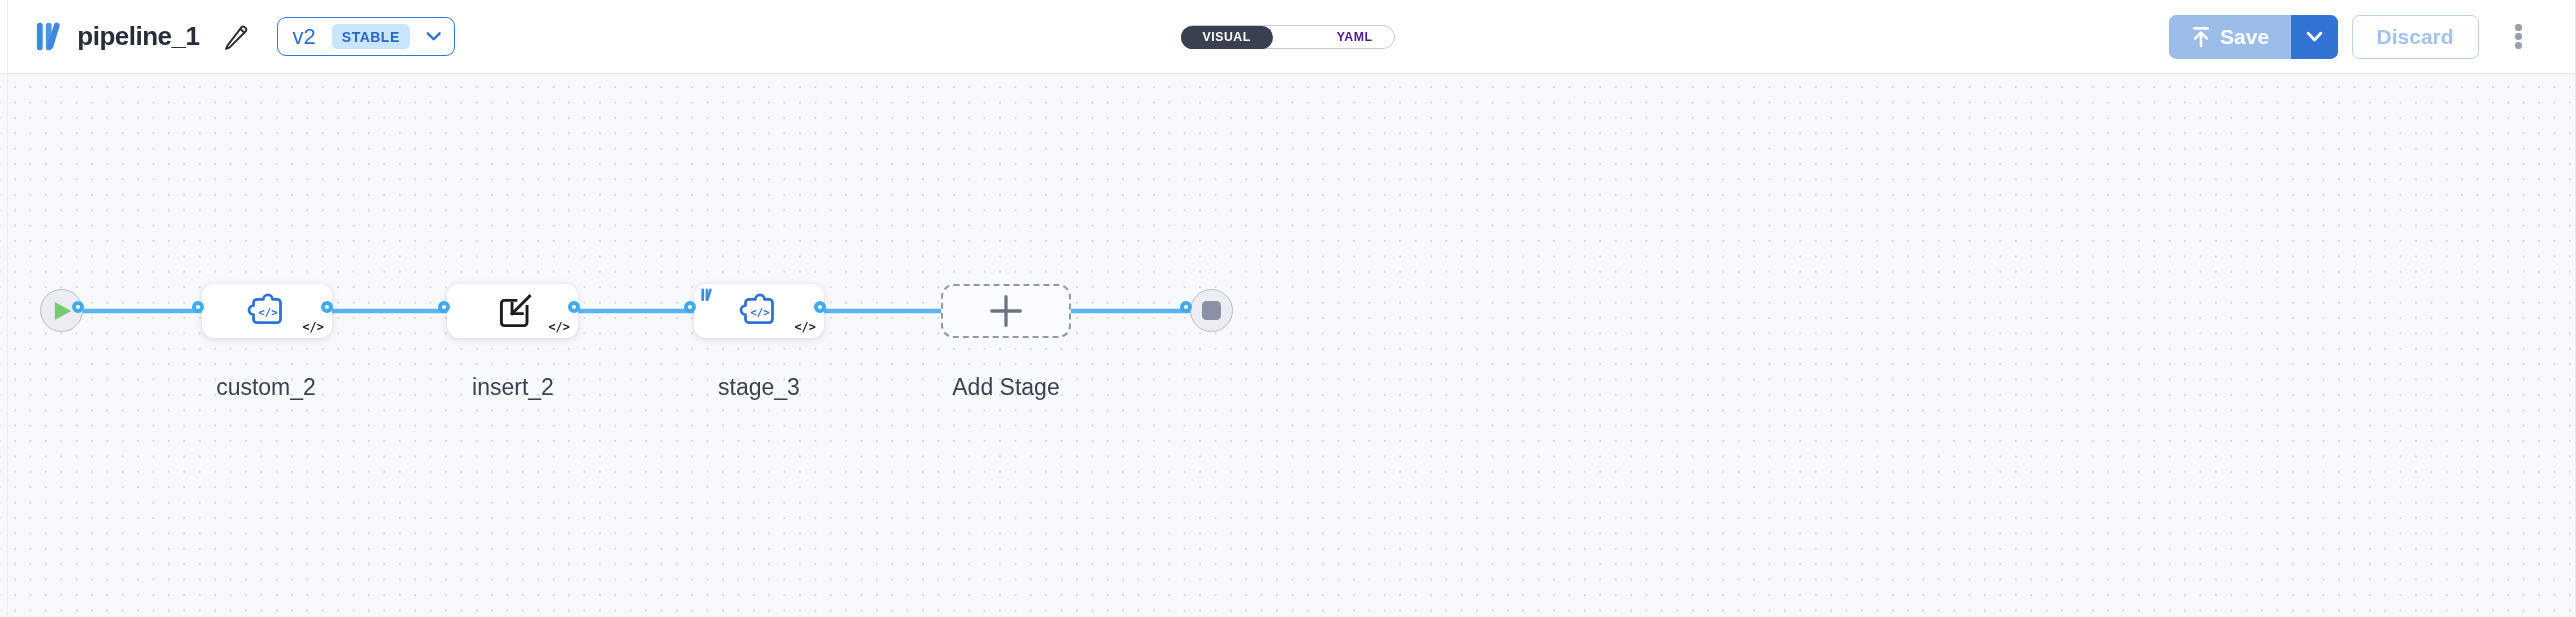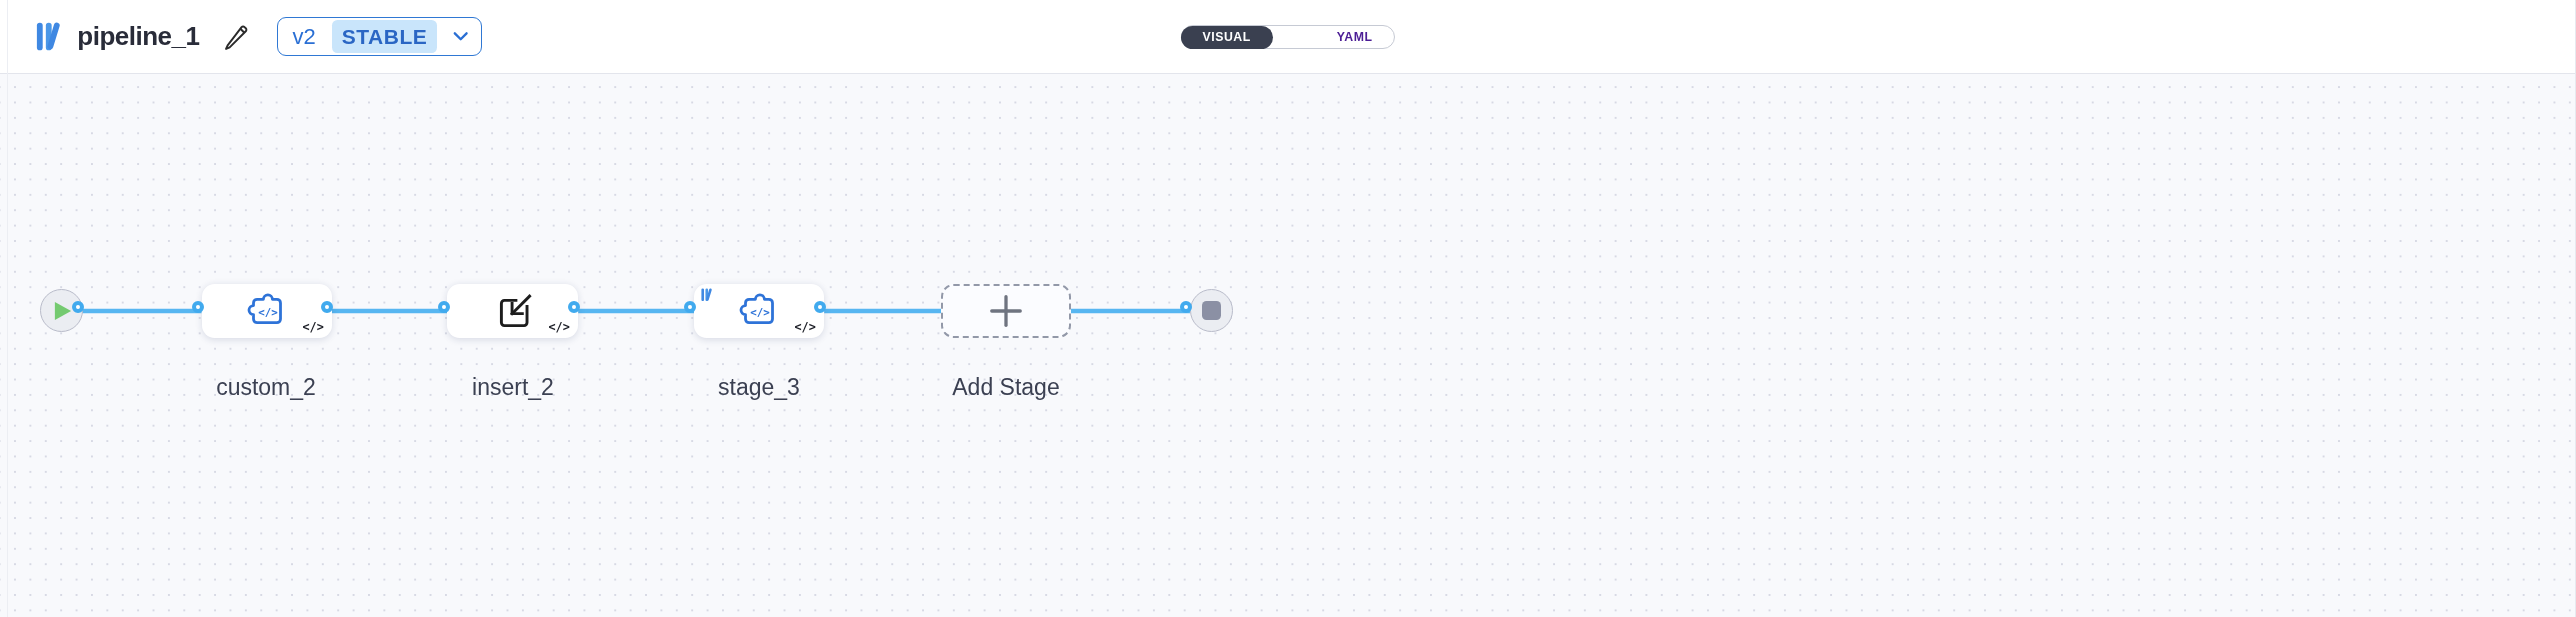--- a/index.html
+++ b/index.html
@@ -8,21 +8,21 @@
   .page { position:relative; width:2576px; height:617px; background:#f8f9fc; overflow:hidden; border-right:1.8px solid #e7e9ef; }
   .page-left-divider { position:absolute; left:7.3px; top:0; bottom:0; width:0.9px; background:#eceef3; z-index:60; pointer-events:none; }
 
   
   .header { position:relative; height:74px; background:#ffffff; border-bottom:0.9px solid #e3e5ec; display:flex; align-items:center; padding:0 44px 0 36px; z-index:10; }
   .logo { width:34px; height:29px; flex:0 0 auto; }
   .title { margin-left:7.3px; font-size:26px; font-weight:bold; color:#292c39; letter-spacing:-0.5px; white-space:nowrap; }
   .edit-btn { margin-left:20px; width:34px; height:34px; display:flex; align-items:center; justify-content:center; cursor:pointer; background:none; border:none; }
   .version-pill { margin-left:23.6px; height:39px; display:flex; align-items:center; gap:16px; padding:0 12.7px 0 14.5px; background:#fff; border:1.4px solid #2f78d4; border-radius:9px; cursor:pointer; }
   .version-label { font-size:22px; color:#2a6fd4; }
-  .stable-badge { background:#c9e5fb; color:#2a66c4; font-size:21px; font-weight:bold; letter-spacing:0.5px; padding:4.5px 10px; border-radius:5.4px; }
+  .stable-badge { background:#c9e5fb; color:#2a66c4; font-size:14px; font-weight:bold; letter-spacing:0.5px; padding:4.5px 10px; border-radius:5.4px; }
 
   .view-toggle { position:absolute; left:50%; top:25.4px; transform:translateX(-50%); height:23.6px; display:flex; align-items:stretch; border:0.9px solid #c6cad4; border-radius:12.7px; background:#fff;gap:44px; }
   .toggle-seg { display:flex; align-items:center; justify-content:center; font-size:12.3px; font-weight:bold; letter-spacing:0.5px; padding:0 21px; cursor:pointer; color:#4c1d95; border-radius:12.7px; }
   .toggle-seg.active { background:#3a4050; color:#ffffff; margin:-0.9px; padding:0 22px; }
 
   .header-right { margin-left:auto; display:flex; align-items:center; }
   .save-split { display:flex; height:44px; }
   .save-main { display:flex; align-items:center; justify-content:center; gap:8.2px; width:121px; background:#9dbde9; color:#fff; font-size:21px; font-weight:bold; border:none; border-radius:7.3px 0 0 7.3px; cursor:pointer; }
   .save-menu { width:48px; background:#3273d3; border:none; border-left:0.9px solid rgba(255,255,255,0.55); border-radius:0 7.3px 7.3px 0; display:flex; align-items:center; justify-content:center; cursor:pointer; }
   .discard-btn { margin-left:13.6px; width:127px; height:44px; background:#fff; border:1.4px solid #b7d0ee; border-radius:7.3px; color:#a3c2ec; font-size:21px; font-weight:bold; cursor:pointer; }
@@ -77,20 +77,43 @@
       <svg width="15.4" height="11" viewBox="0 0 17 12" fill="none" stroke="#2a6fd4" stroke-width="2.6" stroke-linecap="round" stroke-linejoin="round">
         <polyline points="2,2.5 8.5,9 15,2.5"></polyline>
       </svg>
     </div>
 
     <div class="view-toggle">
       <div class="toggle-seg active">VISUAL</div>
       <div class="toggle-seg">YAML</div>
     </div>
 
+    <div class="header-right">
+      <div class="save-split">
+        <button class="save-main">
+          <svg width="22" height="23.6" viewBox="0 0 26 28" fill="none" stroke="#ffffff" stroke-width="3" stroke-linecap="round" stroke-linejoin="round">
+            <line x1="5" y1="4" x2="21" y2="4"></line>
+            <polyline points="6,16 13,9 20,16"></polyline>
+            <line x1="13" y1="9.5" x2="13" y2="25"></line>
+          </svg>
+          <span>Save</span>
+        </button>
+        <button class="save-menu">
+          <svg width="17" height="11.8" viewBox="0 0 19 13" fill="none" stroke="#ffffff" stroke-width="3.2" stroke-linecap="round" stroke-linejoin="round">
+            <polyline points="2.5,2.5 9.5,10 16.5,2.5"></polyline>
+          </svg>
+        </button>
+      </div>
+      <button class="discard-btn">Discard</button>
+      <button class="kebab">
+        <i></i>
+          <i></i>
+          <i></i>
+      </button>
+    </div>
   </div>
 
   <div class="canvas">
 
     <svg class="edges" viewBox="0 0 2838 597" width="2576" height="542">
       <g stroke="#57b6f1" stroke-width="5">
         <line x1="90" y1="261" x2="222" y2="261"></line>
         <line x1="365" y1="261" x2="493" y2="261"></line>
         <line x1="637" y1="261" x2="765" y2="261"></line>
         <line x1="908" y1="261" x2="1311" y2="261"></line>

